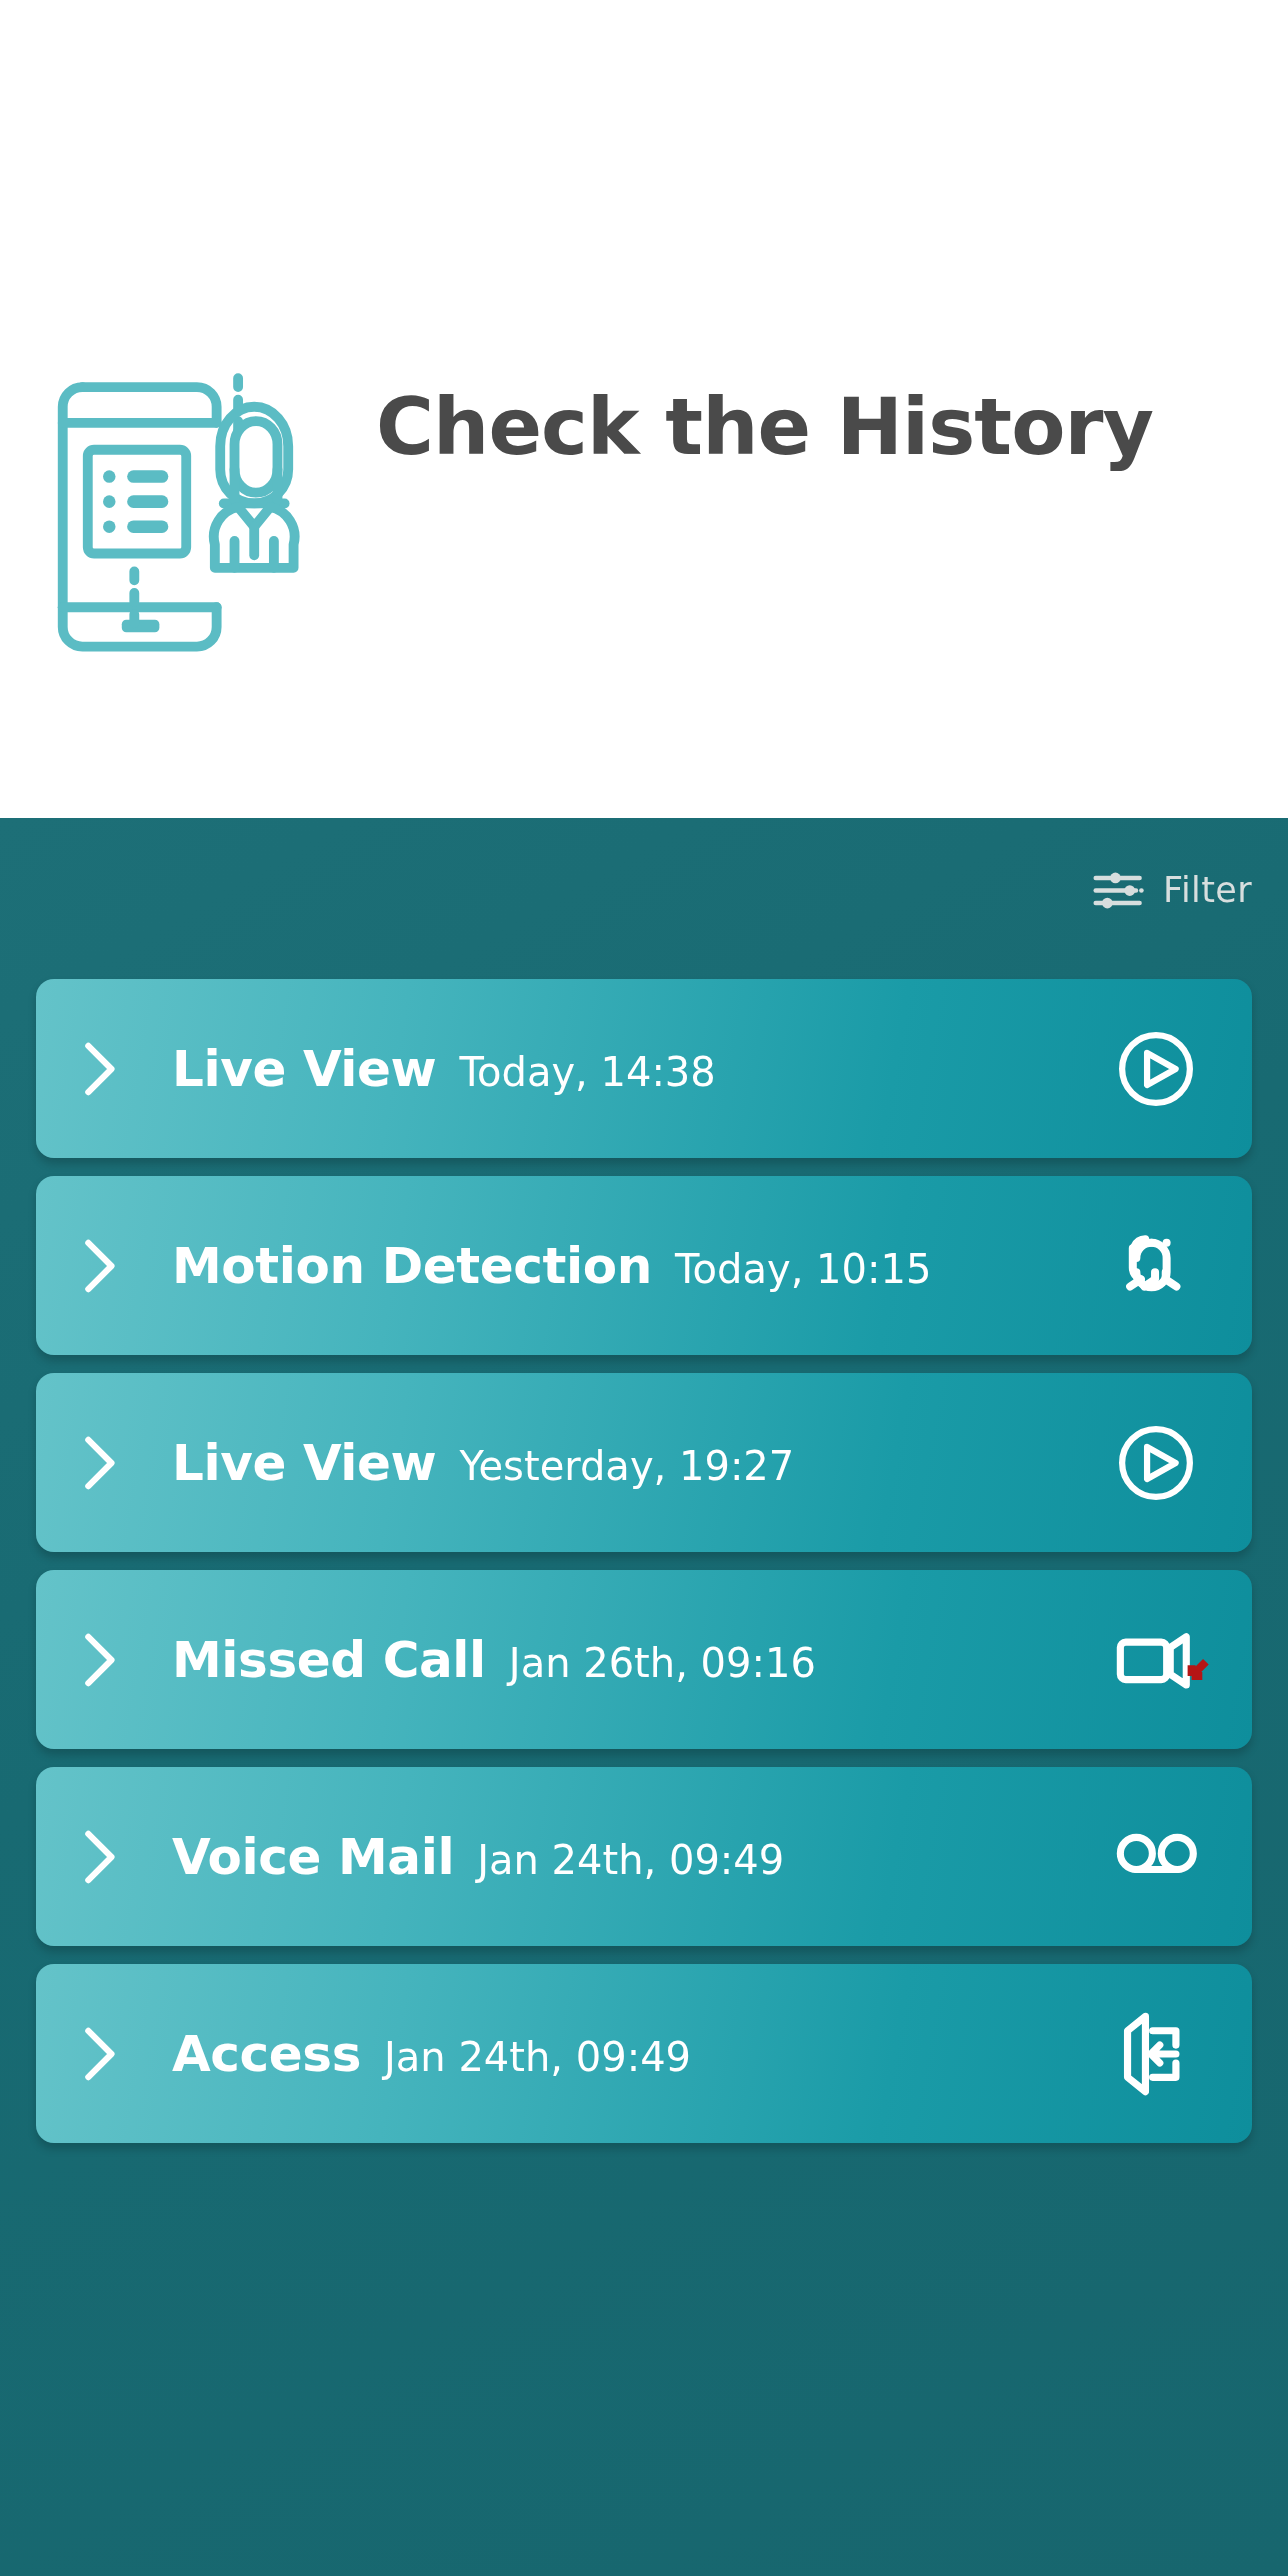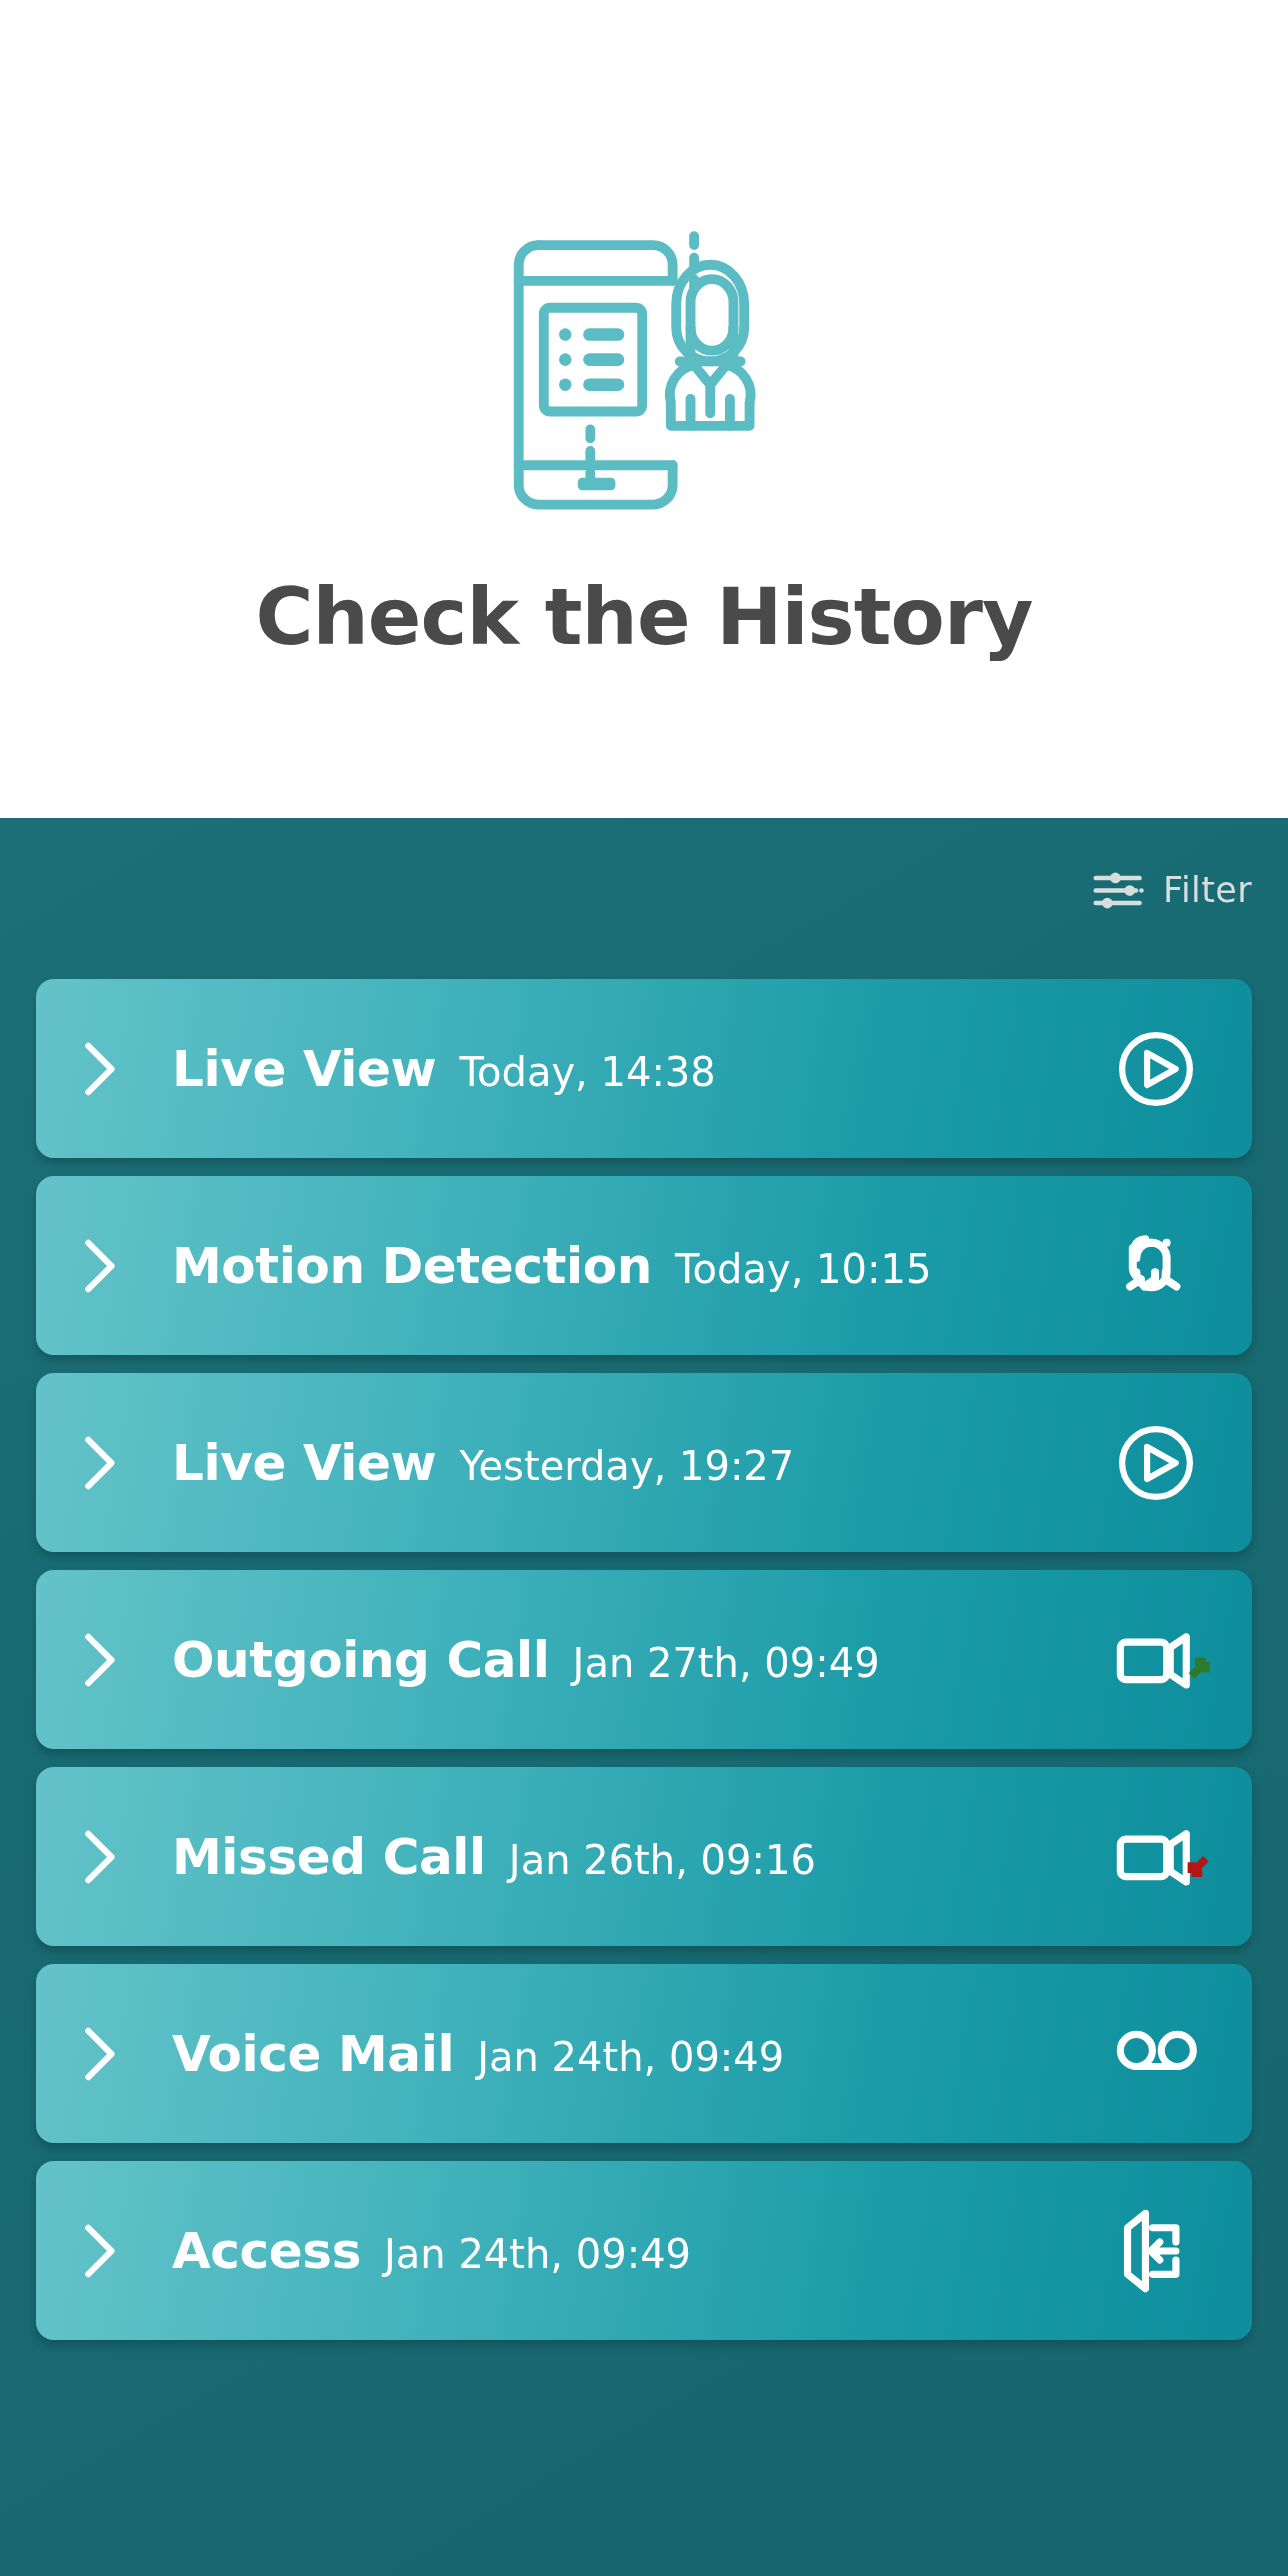--- a/index.html
+++ b/index.html
@@ -8,21 +8,21 @@
     font-family:"DejaVu Sans", sans-serif;
     background:#ffffff;
     overflow:hidden;
   }
   .screen { position:relative; width:1288px; height:2576px; overflow:hidden; }
 
   
   .hero {
     position:absolute; left:0; top:0; width:1288px; height:818px;
     background:#ffffff;
-    display:flex; flex-direction:column; align-items:center; justify-content:flex-start;
+    display:flex; align-items:center; justify-content:flex-start;
   }
   .hero-illustration { margin-top:195px; width:376px; height:340px; }
   .hero-title {
     margin-top:36px;
     font-size:79px;
     font-weight:700;
     color:#4a4a4a;
     letter-spacing:-0.9px;
     font-family:"DejaVu Sans", sans-serif;
     white-space:nowrap;
@@ -198,42 +198,20 @@
           <span class="time">Yesterday, 19:27</span>
         </span>
         <span class="rowicon">
           <svg viewBox="0 0 92 92" width="82" height="82" fill="none" stroke="#fff" stroke-width="7">
             <circle cx="46" cy="46" r="38"></circle>
             <path d="M36 28 L68 46 L36 64 Z" stroke-linejoin="round"></path>
           </svg>
         </span>
       </div>
 
-      <div class="row">
-        <span class="chev">
-          <svg viewBox="0 0 56 72" width="50" height="64" fill="none" stroke="#fff" stroke-width="7" stroke-linecap="round" stroke-linejoin="round">
-              <polyline points="16,10 42,36 16,62"></polyline>
-            </svg>
-        </span>
-        <span class="texts">
-          <span class="title">Outgoing Call</span>
-          <span class="time">Jan 27th, 09:49</span>
-        </span>
-        <span class="rowicon">
-          <svg viewBox="0 0 110 80" width="98" height="72">
-            <g fill="none" stroke="#fff" stroke-width="8" stroke-linejoin="round" stroke-linecap="round">
-              <rect x="6" y="20" width="52" height="42" rx="6"></rect>
-              <path d="M62 26 L80 14 v54 L62 56 Z"></path>
-            </g>
-            <g>
-              <path d="M86 58 L102 42 M102 42 h-12 M102 42 v12" fill="none" stroke="#2d7a2d" stroke-width="9" stroke-linecap="butt"></path>
-            </g>
-          </svg>
-        </span>
-      </div>
 
       <div class="row">
         <span class="chev">
           <svg viewBox="0 0 56 72" width="50" height="64" fill="none" stroke="#fff" stroke-width="7" stroke-linecap="round" stroke-linejoin="round">
               <polyline points="16,10 42,36 16,62"></polyline>
             </svg>
         </span>
         <span class="texts">
           <span class="title">Missed Call</span>
           <span class="time">Jan 26th, 09:16</span>

